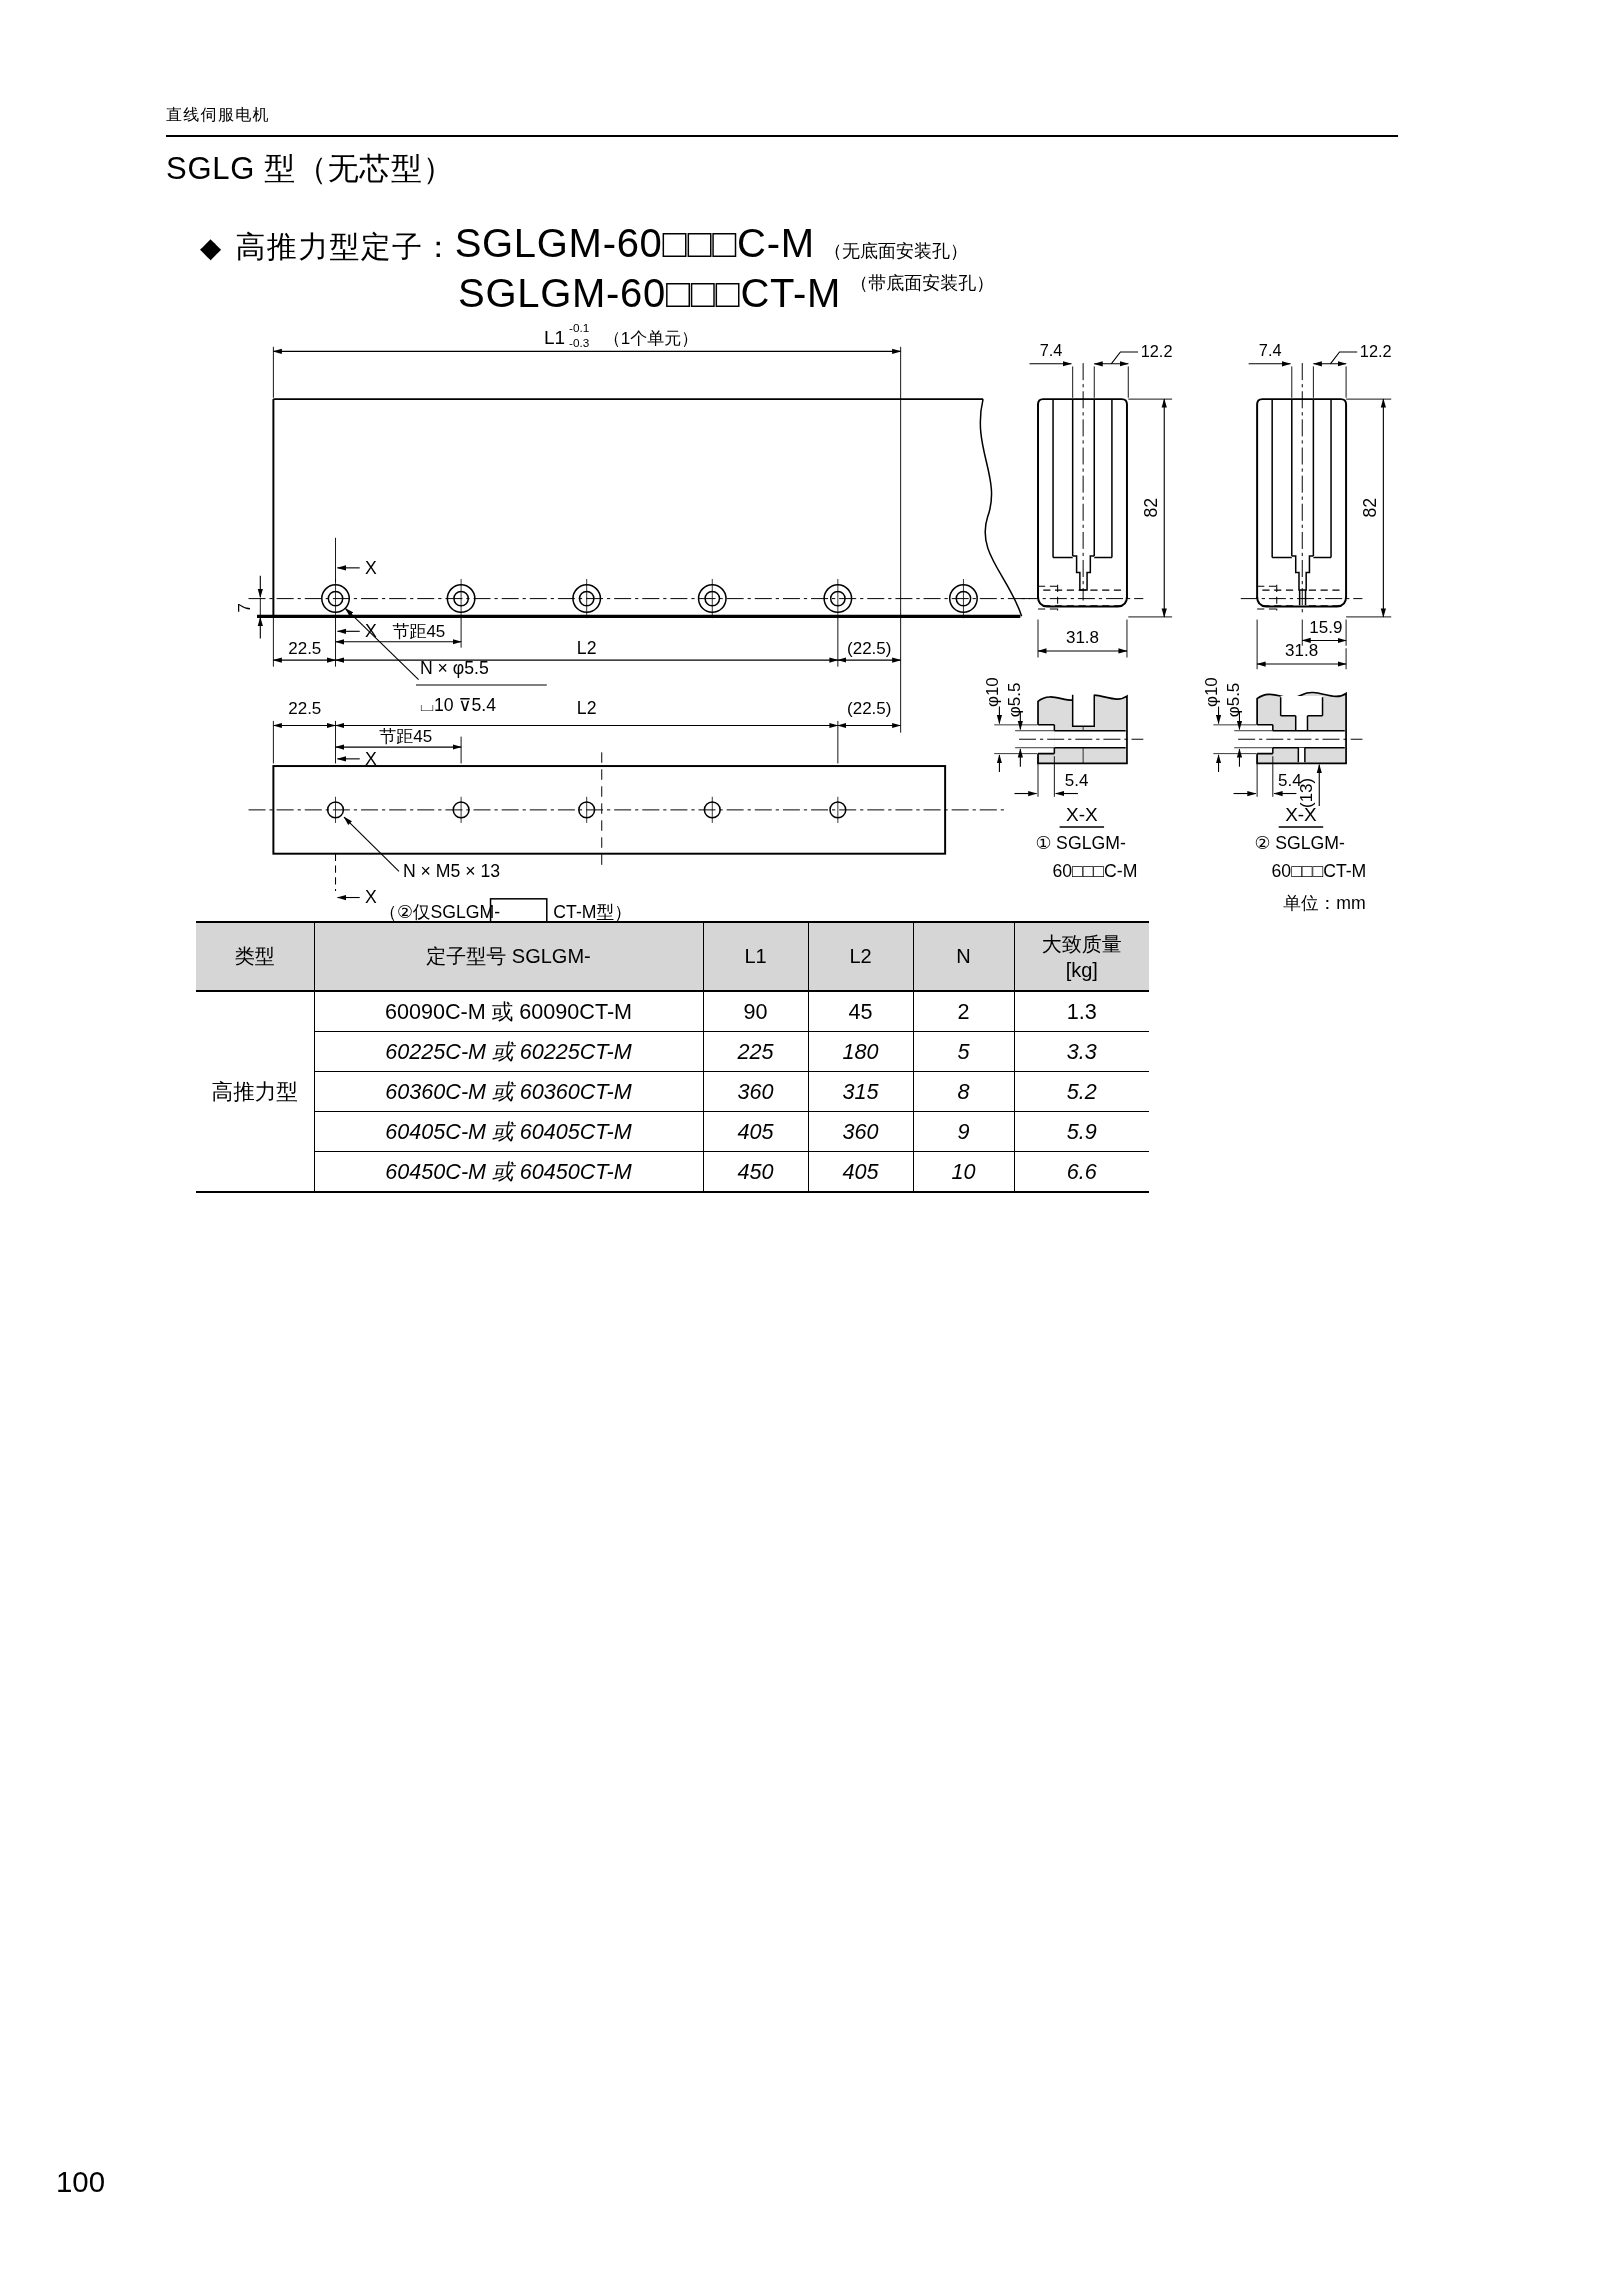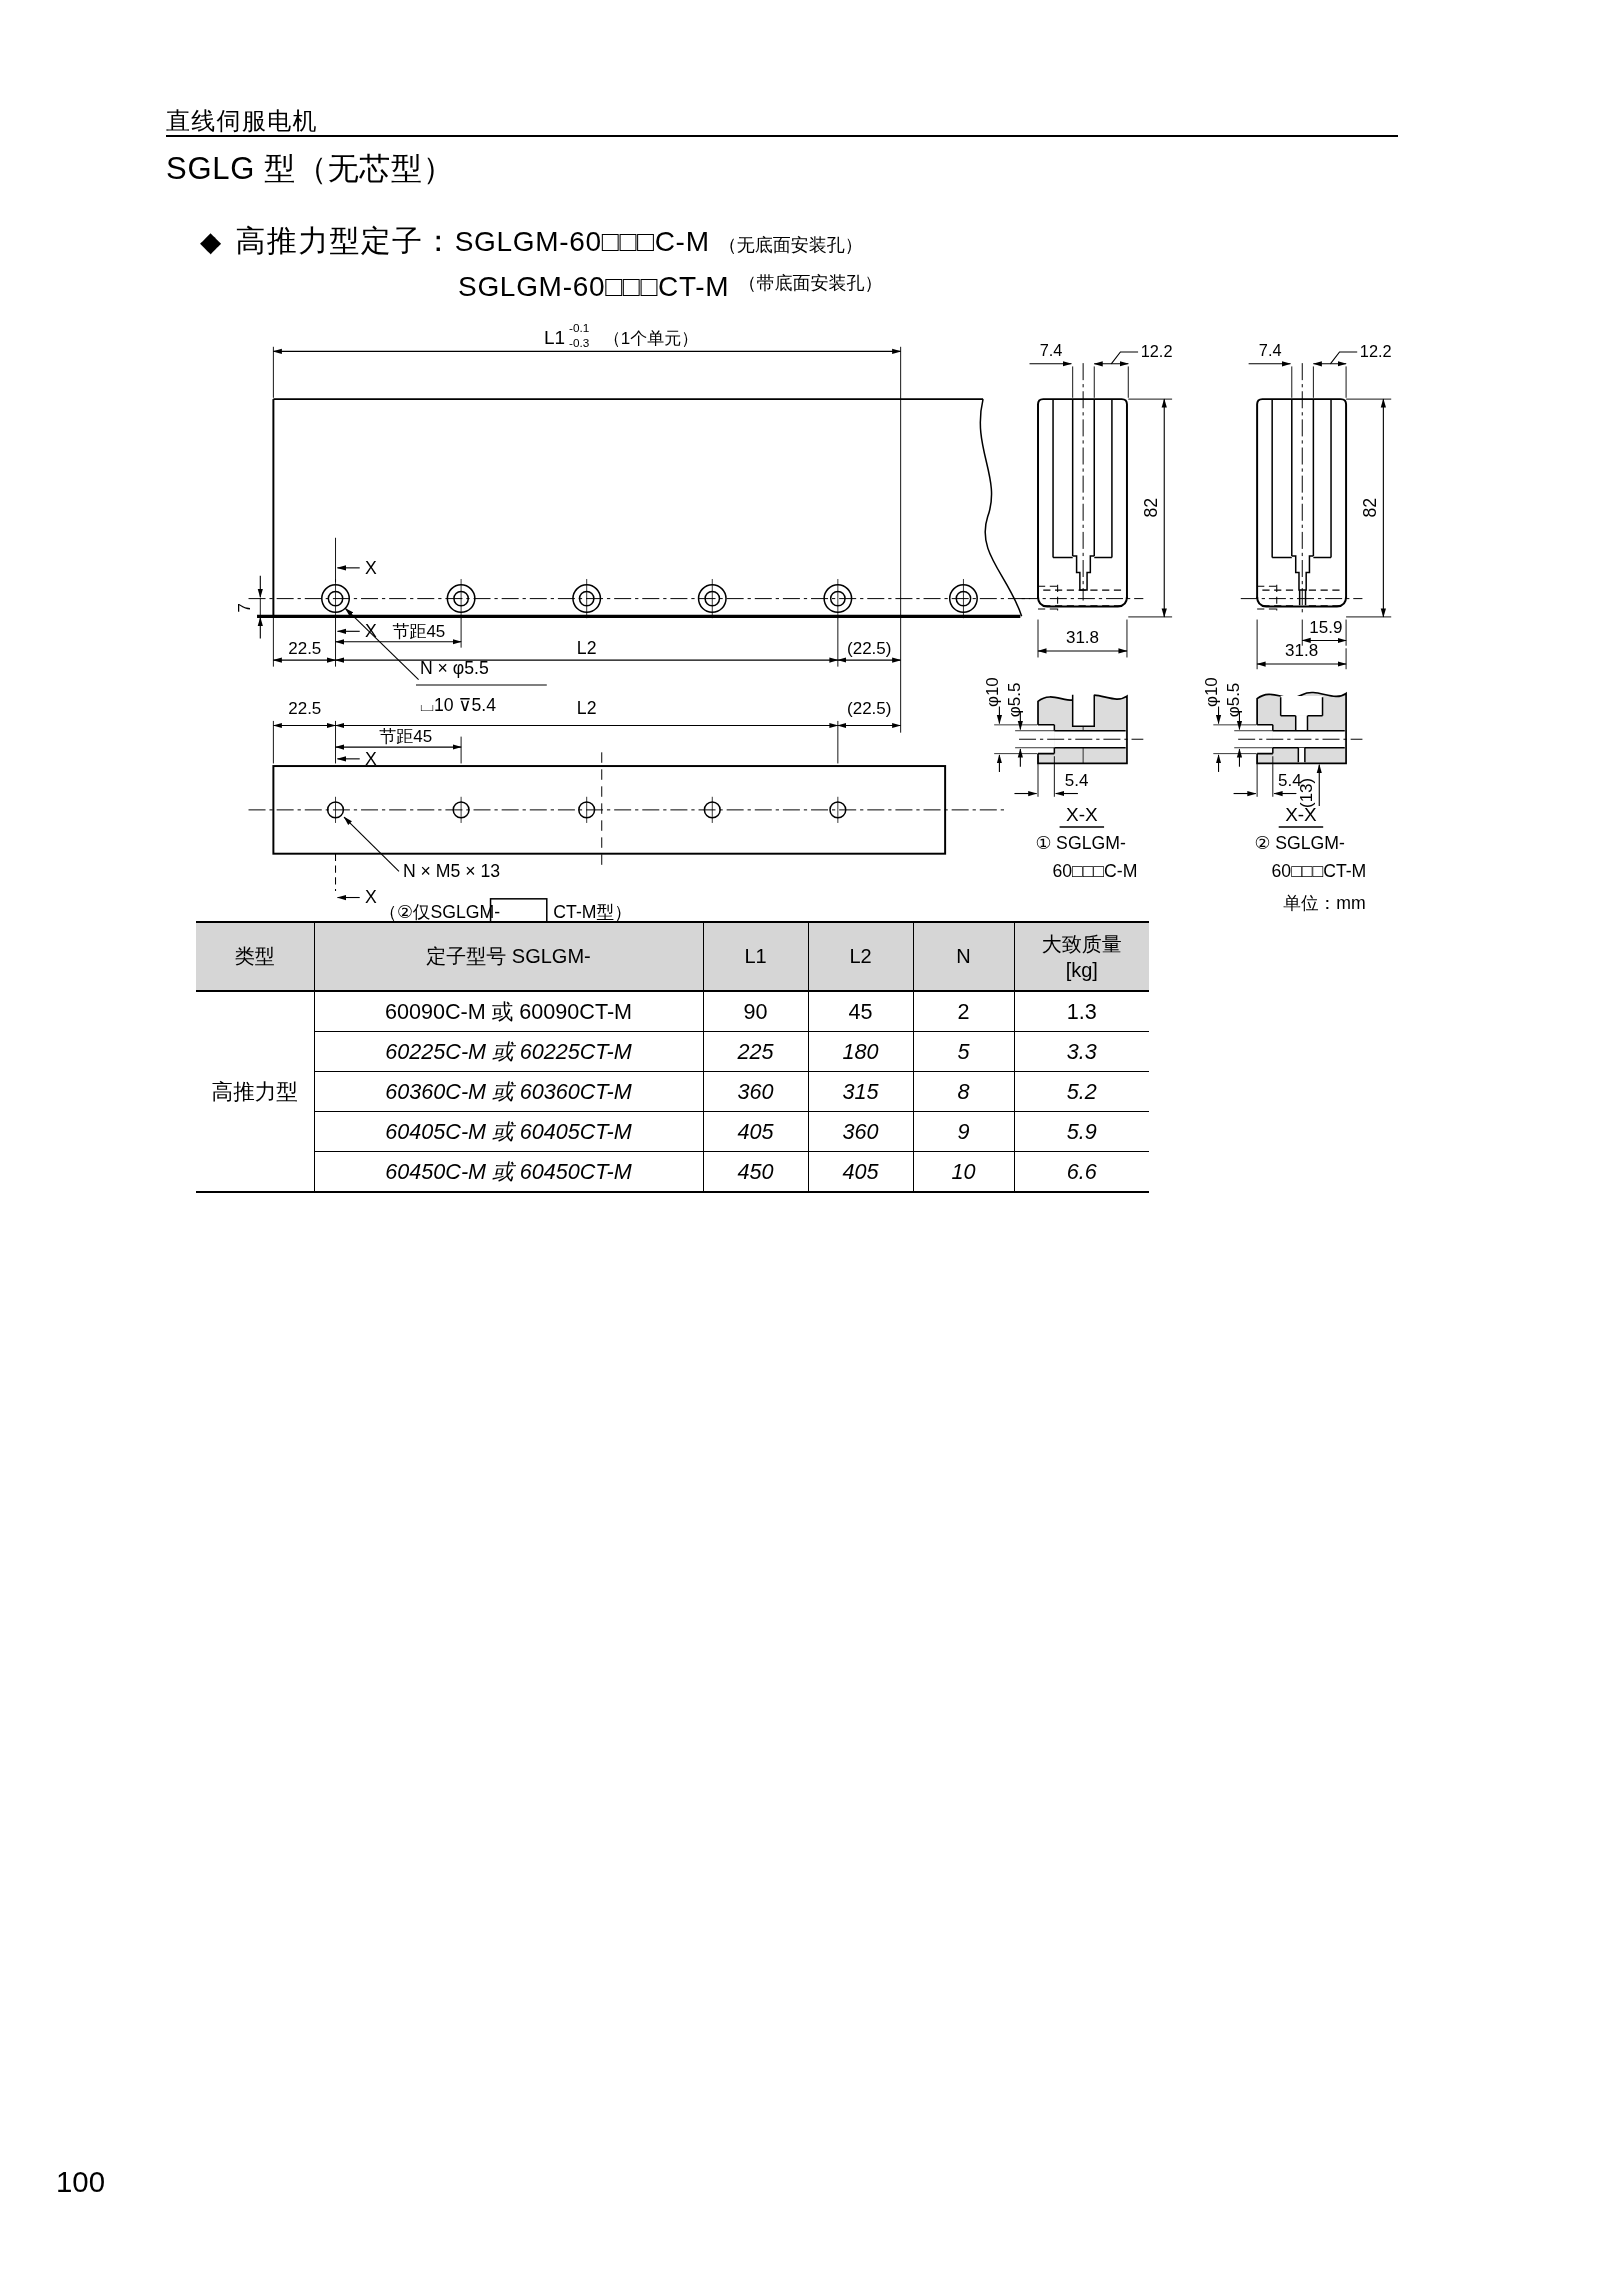--- a/index.html
+++ b/index.html
@@ -3,29 +3,29 @@
 <meta charset="utf-8">
 <style>
   html,body{margin:0;padding:0;}
   body{
     width:1622px;height:2295px;background:#ffffff;color:#000;
     font-family:"Liberation Sans","DejaVu Sans",sans-serif;
     position:relative;overflow:hidden;
   }
   .abs{position:absolute;}
   
-  .hdr-cat{left:166px;top:105px;font-size:24px;letter-spacing:1.3px;}
+  .hdr-cat{left:166px;top:105px;font-size:16px;letter-spacing:1.3px;}
   .hdr-rule{left:166px;top:135px;width:1232px;height:2px;background:#000;}
   .hdr-model{left:166px;top:148px;font-size:31px;letter-spacing:0.7px;}
   
   .title-line1{left:200px;top:221px;display:flex;align-items:baseline;}
   .title-line2{left:458px;top:271px;display:flex;align-items:flex-start;}
   .t-bullet{font-size:27.5px;margin-right:14.4px;}
   .t-prefix{font-size:30px;letter-spacing:1.3px;}
-  .t-model{font-size:28px;letter-spacing:0.7px;margin-right:9.2px;}
+  .t-model{font-size:40px;letter-spacing:0.7px;margin-right:9.2px;}
   .t-note{font-size:18px;}
   
   .spec-table{
     left:196px;top:921px;width:953px;
     border-collapse:collapse;table-layout:fixed;
     border-top:2.6px solid #000;border-bottom:2.6px solid #000;
     font-size:21.6px;text-align:center;
   }
   .spec-table th{background:#d6d6d6;font-weight:normal;font-size:20px;
     height:65px;border-bottom:2px solid #000;vertical-align:middle;}

